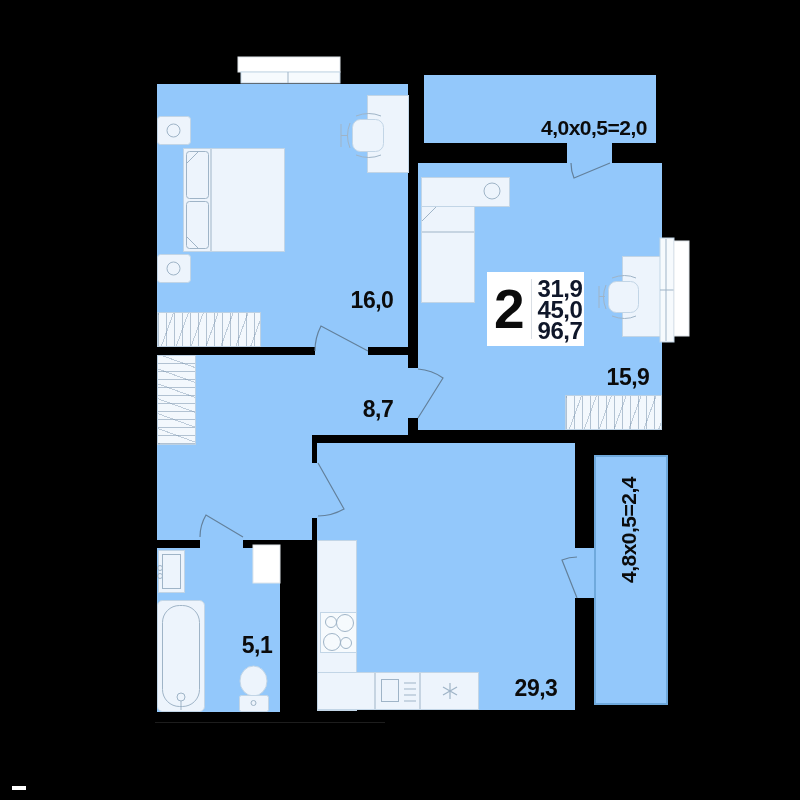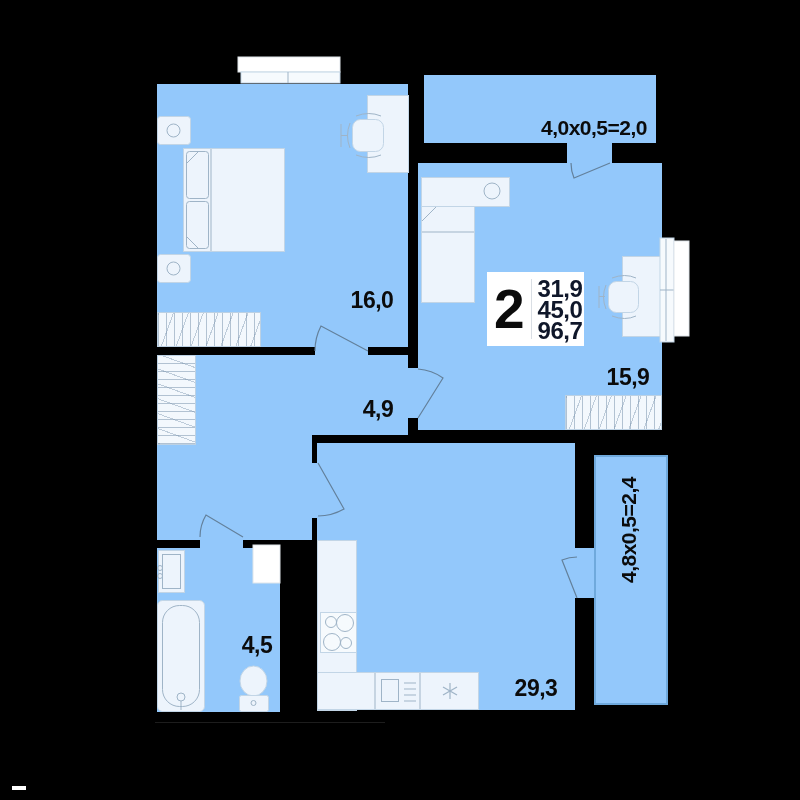--- a/index.html
+++ b/index.html
@@ -170,22 +170,22 @@
     <path class="door" d="M368,351 L321,326 A53,53 0 0 0 315,351"></path>
     <path class="door" d="M418,418 L443,378 A49,49 0 0 0 418,369"></path>
     <path class="door" d="M243,537 L206,515 A43,43 0 0 0 200,537"></path>
     <path class="door" d="M318,463 L344,509 A53,53 0 0 1 318,516"></path>
     <path class="door" d="M610,163 L574,178 A39,39 0 0 1 571,163"></path>
     <path class="door" d="M577,598 L562,560 A41,41 0 0 1 577,557"></path>
   </svg>
 
   <div class="area-label" style="left:372px;top:300px;">16,0</div>
   <div class="area-label" style="left:620px;top:377px;margin-left:8px;">15,9</div>
-  <div class="area-label" style="left:378px;top:409px;">4,9</div>
-  <div class="area-label" style="left:257px;top:645px;">4,5</div>
+  <div class="area-label" style="left:378px;top:409px;">8,7</div>
+  <div class="area-label" style="left:257px;top:645px;">5,1</div>
   <div class="area-label" style="left:536px;top:688px;">29,3</div>
 
   <div class="balcony-label" style="left:594px;top:116px;margin-top:12px;">4,0x0,5=2,0</div>
   <div class="balcony-label vertical" style="left:629px;top:530px;">4,8x0,5=2,4</div>
 
   <div id="info-box">
     <div id="info-rooms">2</div>
     <div id="info-divider"></div>
     <div>
       <div class="info-num">31,9</div>

